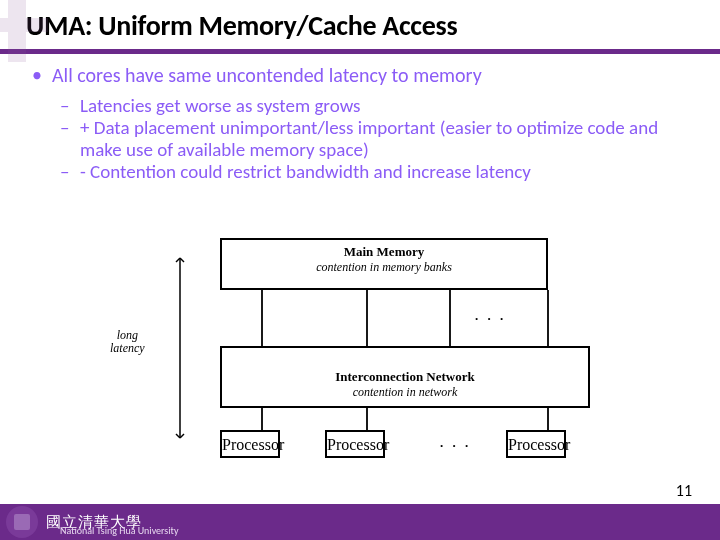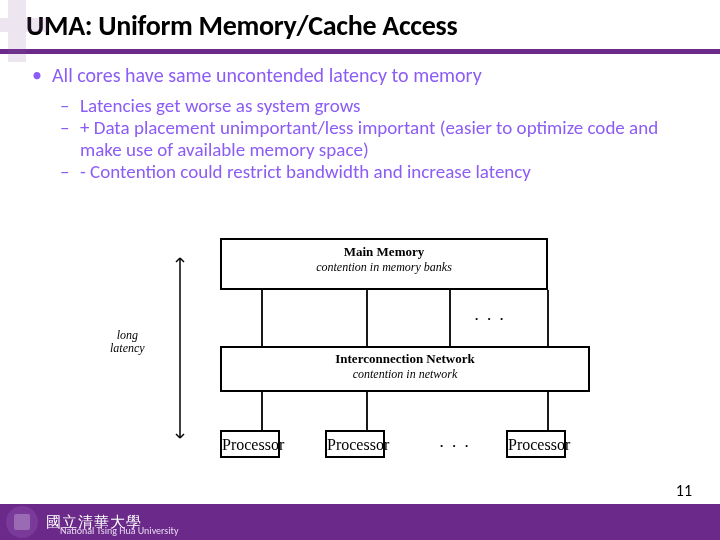--- a/index.html
+++ b/index.html
@@ -93,22 +93,22 @@
     width: 328px;
     height: 52px;
     padding-top: 4px;
   }
   .main-mem .t1 { font-weight: bold; font-size: 13px; }
   .main-mem .t2 { font-style: italic; font-size: 12px; }
   .interconn {
     left: 100px;
     top: 108px;
     width: 370px;
-    height: 46px;
-    padding-top: 3px;
+    height: 62px;
+    padding-top: 21px;
   }
   .interconn .t1 { font-weight: bold; font-size: 13px; }
   .interconn .t2 { font-style: italic; font-size: 12px; margin-top: 0; }
   .proc {
     top: 192px;
     width: 60px;
     height: 28px;
     line-height: 26px;
     font-weight: normal;
     font-size: 16px;

